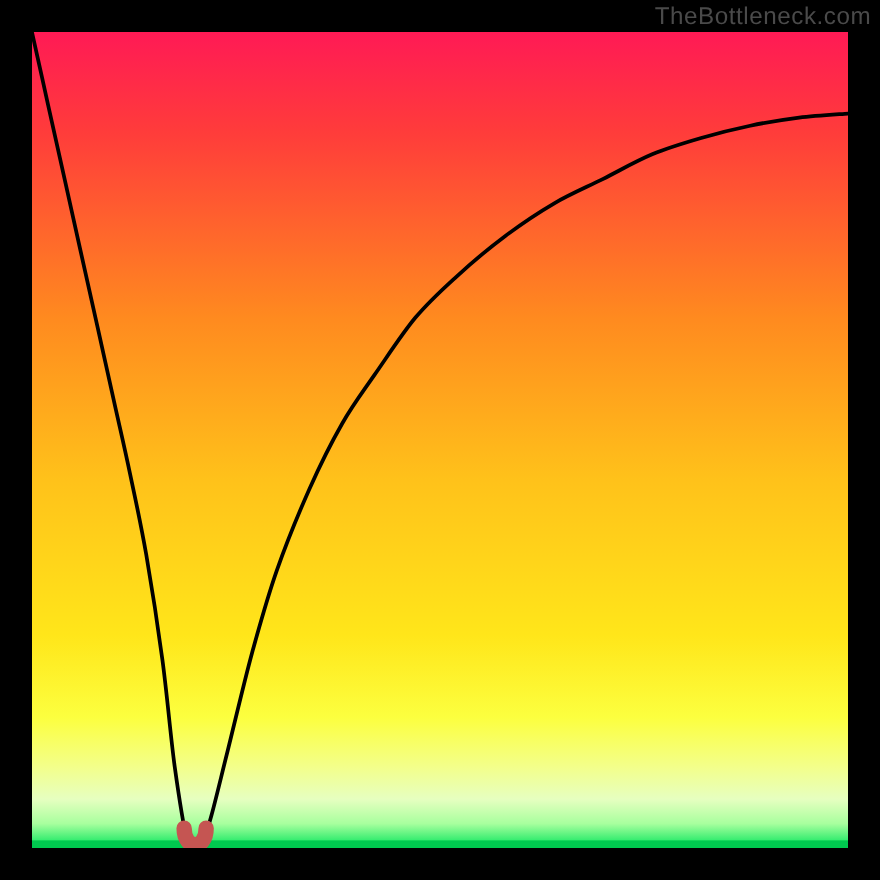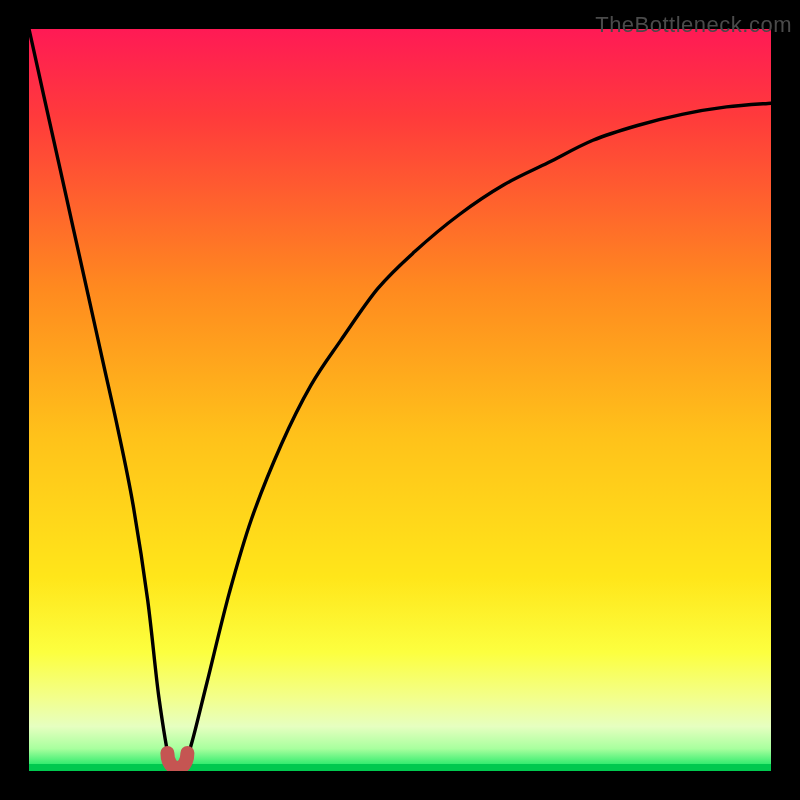--- a/index.html
+++ b/index.html
@@ -4,21 +4,21 @@
 <style>
   html,body{
     margin:0;padding:0;background:#fff;
     font-family:Arial,Helvetica,sans-serif;
     width:800px;height:800px;overflow:hidden;
   }
   .frame{
     position:relative;width:800px;height:800px;background:#000;
   }
   .attribution{
-    position:absolute;top:12px;right:8px;
+    position:absolute;top:2px;right:8px;
     color:#4a4a4a;font-size:22px;font-weight:400;
     letter-spacing:0.5px;z-index:10;
   }
   .plot{
     position:absolute;left:29px;top:29px;
     width:742px;height:742px;
   }
   .grad{
     position:absolute;left:0;top:0;width:100%;height:100%;
   }

